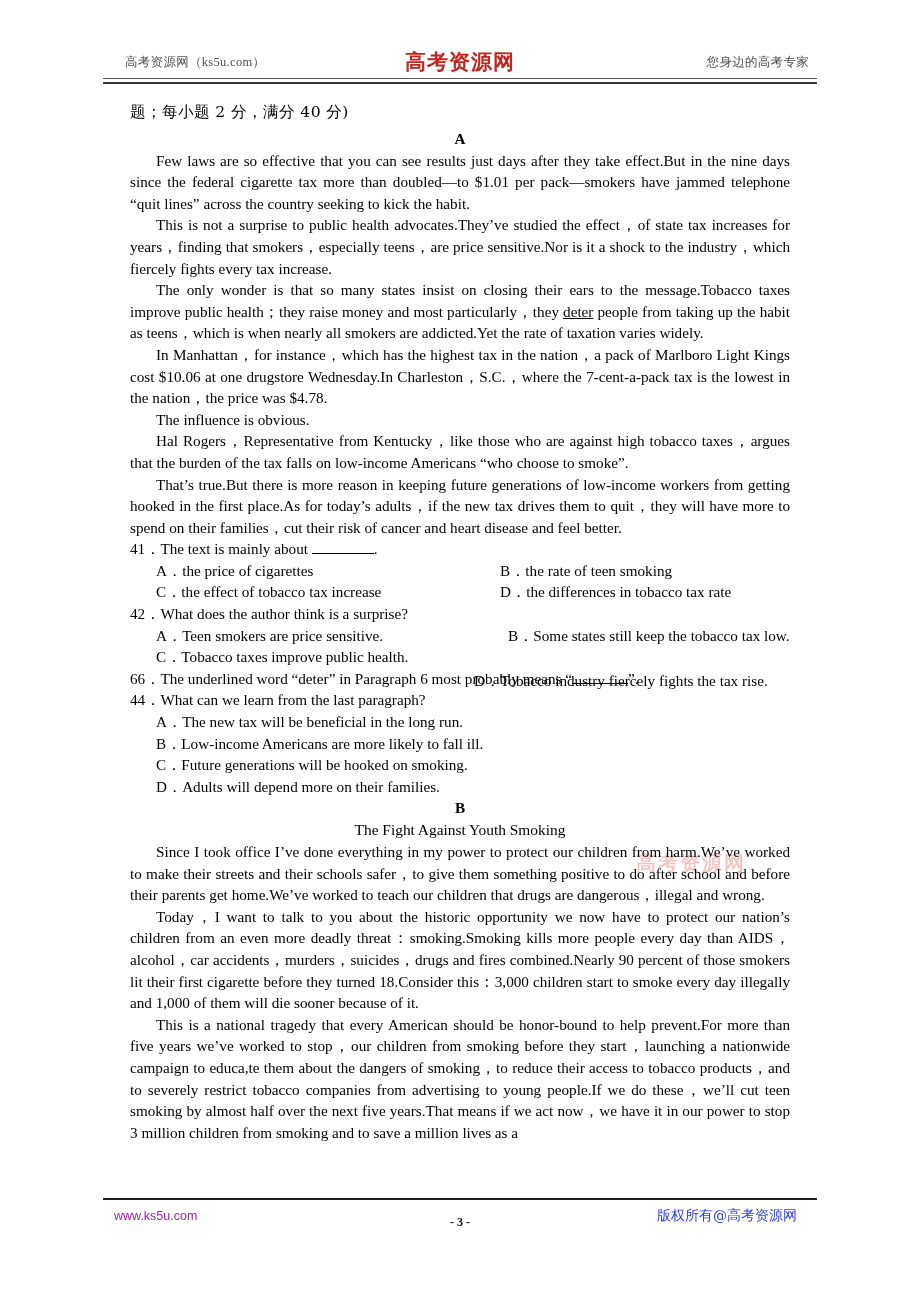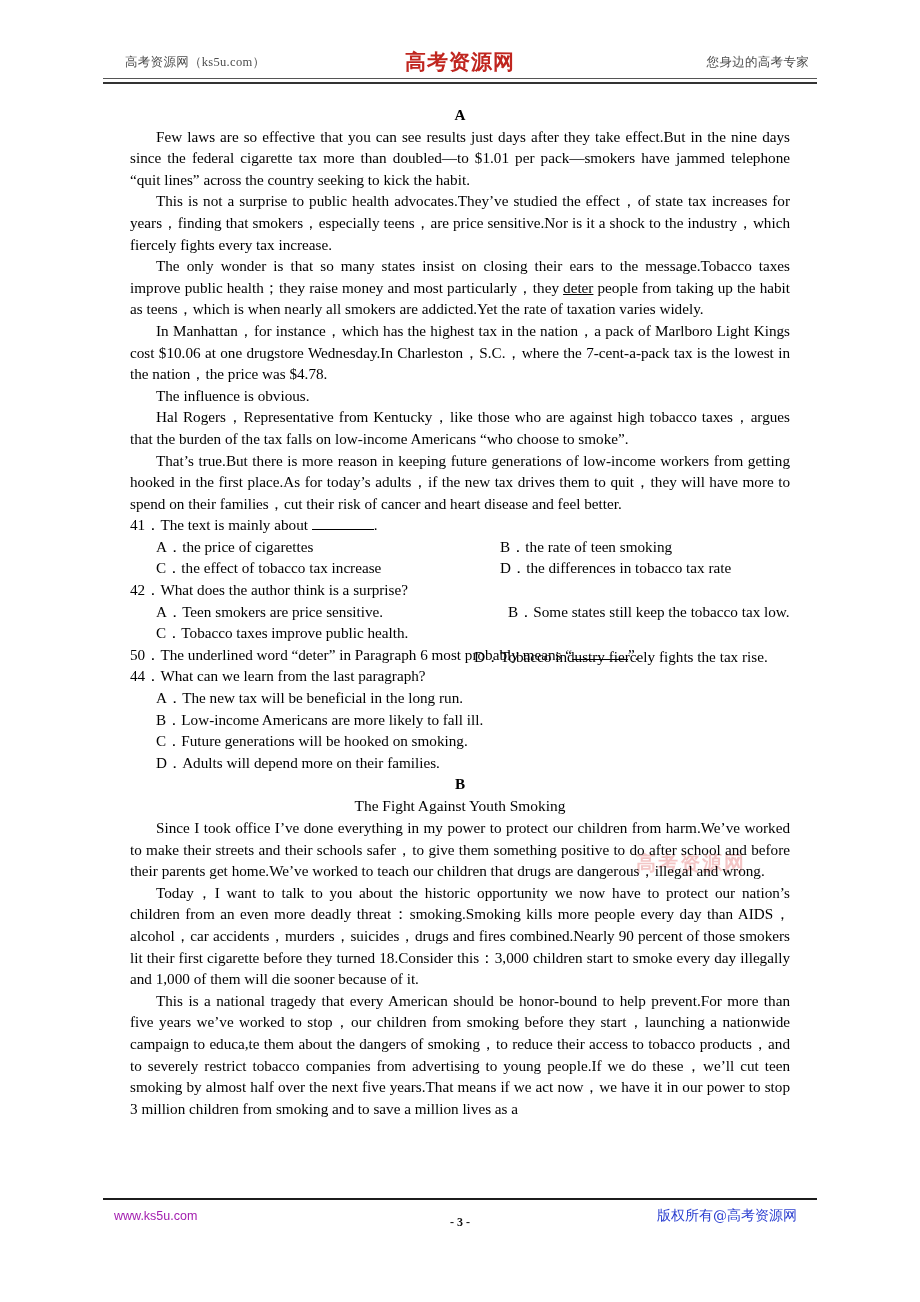--- a/index.html
+++ b/index.html
@@ -238,20 +238,21 @@
       <div class="hdr-right">您身边的高考专家</div>
     </div>
     <div class="hdr-rule-thin"></div>
     <div class="hdr-rule-thick"></div>
   </div>
 
   <div class="watermark">高考资源网</div>
 
   <div class="content">
 
+    <p class="cjk-line">题；每小题 2 分，满分 40 分)</p>
 
     <p class="center-head" style="margin-top:4px;">A</p>
 
     <p class="para">Few laws are so effective that you can see results just days after they take effect.But in the nine days since the federal cigarette tax more than doubled—to $1.01 per pack—smokers have jammed telephone “quit lines” across the country seeking to kick the habit.</p>
     <p class="para">This is not a surprise to public health advocates.They’ve studied the effect，of state tax increases for years，finding that smokers，especially teens，are price sensitive.Nor is it a shock to the industry，which fiercely fights every tax increase.</p>
 
     <p class="para"><span>The only wonder is that so many states insist on closing their ears to the message.Tobacco taxes improve public health；they raise money and most particularly，they </span><span class="uline">deter</span><span> people from taking up the habit as teens，which is when nearly all smokers are addicted.Yet the rate of taxation varies widely.</span></p>
 
     <p class="para">In Manhattan，for instance，which has the highest tax in the nation，a pack of Marlboro Light Kings cost $10.06 at one drugstore Wednesday.In Charleston，S.C.，where the 7-cent-a-pack tax is the lowest in the nation，the price was $4.78.</p>
     <p class="para">The influence is obvious.</p>
@@ -280,21 +281,21 @@
           <span class="opt-b" style="left:318px;margin-left:34px;">B．Some states still keep the tobacco tax low.</span>
         </div>
         <div class="opt-row">
           <span class="opt-a">C．Tobacco taxes improve public health.</span>
           <span class="opt-b" style="left:318px;margin-top:24px;">D．Tobacco industry fiercely fights the tax rise.</span>
         </div>
       </div>
     </div>
 
     <div>
-      <p class="q-stem"><span>50．</span><span>The underlined word “deter” in Paragraph 6 most probably means “</span><span class="blank-u blank-52"></span><span>”.</span></p>
+      <p class="q-stem"><span>66．</span><span>The underlined word “deter” in Paragraph 6 most probably means “</span><span class="blank-u blank-52"></span><span>”.</span></p>
     </div>
 
     <div>
       <p class="q-stem"><span>44．</span><span>What can we learn from the last paragraph?</span></p>
       <div class="q-opts-1col">
         <div class="opt-line">A．The new tax will be beneficial in the long run.</div>
         <div class="opt-line">B．Low-income Americans are more likely to fall ill.</div>
         <div class="opt-line">C．Future generations will be hooked on smoking.</div>
         <div class="opt-line">D．Adults will depend more on their families.</div>
       </div>

